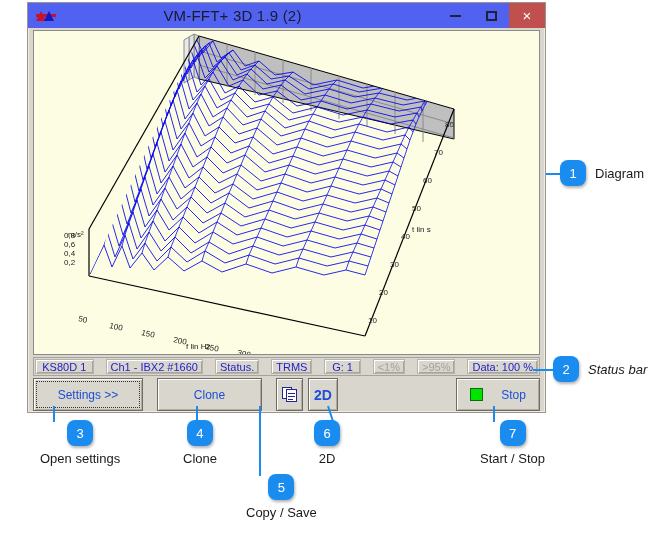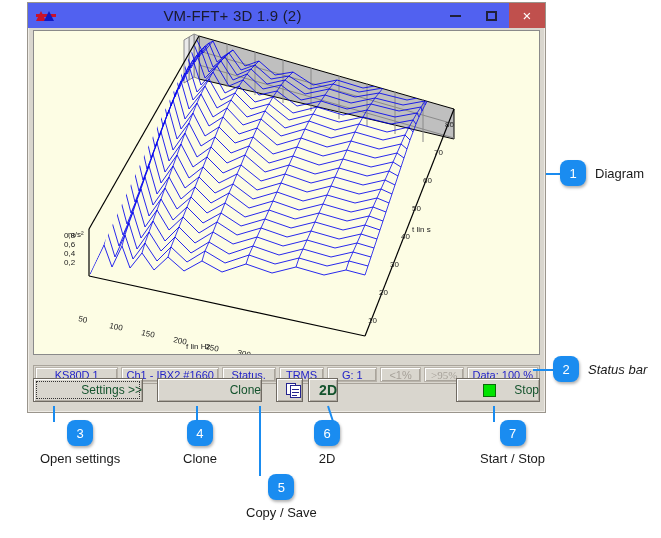--- a/index.html
+++ b/index.html
@@ -56,45 +56,45 @@
     border:1px solid #8a8a8a;
     box-sizing:border-box;
     overflow:hidden;
   }
   #diagram svg{display:block;}
 
   
   #status-bar{
     position:absolute;left:3px;top:329px;width:507px;height:19px;
     background:#d9d6ce;border:1px solid #a9a49b;box-sizing:border-box;
-    display:flex;align-items:stretch;padding:1px;gap:3px;margin-top:8px;
+    display:flex;align-items:stretch;padding:1px;gap:12px;
   }
   .status-cell{
     border:1px solid #b8b3aa;
     box-shadow:1px 1px 0 #ffffff inset, -1px -1px 0 #a9a49b inset;
     display:flex;align-items:center;justify-content:center;
     color:#2222c8;font-size:11px;white-space:nowrap;
     padding:0 4px;background:#d9d6ce;
   }
   .status-cell.disabled{color:#a6a199;}
   .sc-w1{width:96px;}.sc-w2{width:106px;}.sc-w3{width:57px;}
   .sc-w4{width:47px;}.sc-w5{width:52px;}.sc-w6{width:40px;}
-  .sc-w7{width:40px;font-family:Liberation Serif, serif;}.sc-w8{flex:1;}
+  .sc-w7{width:40px;}.sc-w8{flex:1;}
 
   
   #button-bar{
     position:absolute;left:3px;top:350px;width:507px;height:26px;
   }
   .btn{
-    position:absolute;top:0;height:24px;
+    position:absolute;top:0;height:33px;
     background:#d9d6ce;
     border:1px solid #6f6a62;
     box-shadow:1px 1px 0 #ffffff inset,-1px -1px 0 #b0aba2 inset;
-    display:flex;align-items:center;justify-content:flex-end;
-    font-size:12px;color:#14532d;box-sizing:border-box;cursor:default;
+    display:flex;align-items:center;justify-content:center;
+    font-size:12px;color:#1d4ed8;box-sizing:border-box;cursor:default;
   }
   #btn-settings{left:0;width:110px;}
   #btn-settings .focus-ring{
     position:absolute;left:2px;top:2px;right:2px;bottom:2px;
     border:1px dotted #333333;
   }
   #btn-clone{left:124px;width:105px;}
   #btn-copy{left:243px;width:27px;}
   #btn-2d{left:275px;width:30px;font-weight:bold;font-size:14px;}
   #btn-stop{left:423px;width:84px;gap:18px;}

